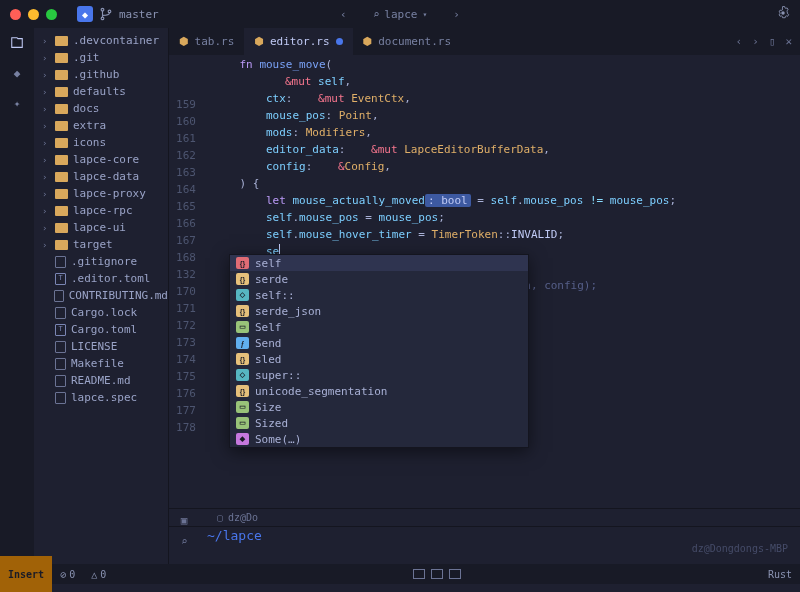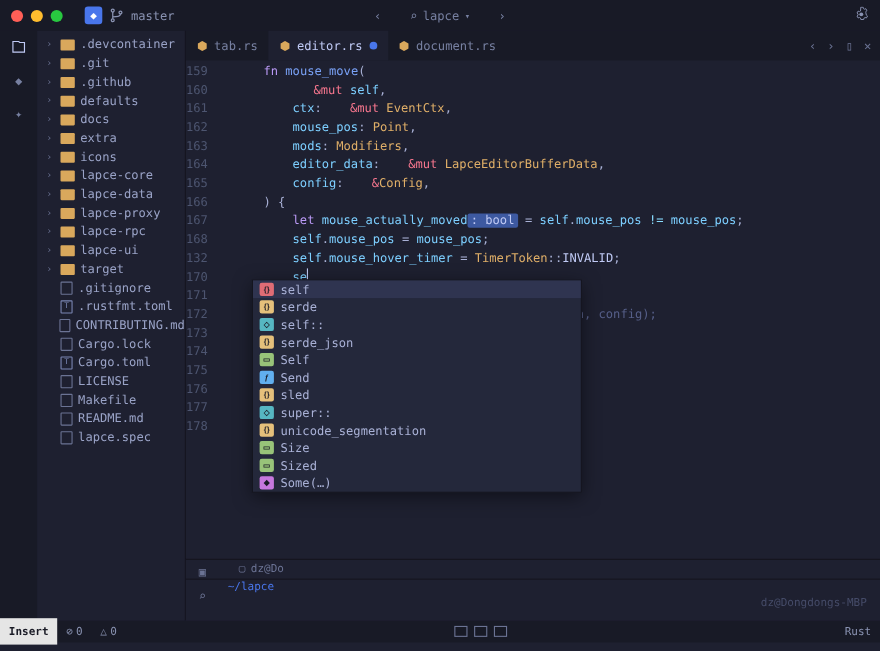--- a/index.html
+++ b/index.html
@@ -23,39 +23,39 @@
 .fold-ico { width: 13px; height: 10px; background: #d9a85c; border-radius: 1px; }
 .file-ico { width: 11px; height: 12px; border: 1px solid #7a85b3; border-radius: 1px; }
 .file-ico.git { border-color: #6b7394; }
 .editor-area { flex: 1; display: flex; flex-direction: column; background: #1e2030; position: relative; }
 .tabs { height: 27px; background: #181a26; display: flex; align-items: center; }
 .tab { height: 27px; display: flex; align-items: center; gap: 6px; padding: 0 10px; color: #7780a1; font-size: 11px; cursor: pointer; }
 .tab.active { background: #1e2030; color: #c0caf5; }
 .tab .dot { width: 7px; height: 7px; border-radius: 50%; background: #4976eb; }
 .tab-actions { margin-left: auto; display: flex; gap: 10px; padding-right: 8px; color: #6b7394; }
 .code-wrap { flex: 1; display: flex; position: relative; }
-.gutter { width: 44px; text-align: left; padding-right: 10px; color: #4d5570; font-size: 11px; line-height: 17px; padding-top: 1px; }
+.gutter { width: 44px; text-align: center; padding-right: 10px; color: #4d5570; font-size: 11px; line-height: 17px; padding-top: 1px; margin-top: 40px; }
 .code { flex: 1; font-size: 11px; line-height: 17px; padding-top: 1px; }
 .code .ln { white-space: pre; }
 .kw { color: #bb9af7; } .id { color: #7dcfff; } .fn { color: #7aa2f7; } .ty { color: #e0af68; } .op { color: #89ddff; } .cfg { color: #c0caf5; } .mut { color: #f7768e; margin-left: 19px; } .cmt { color: #565f89; }
 .typing-caret::after { content: ""; display: inline-block; width: 1px; height: 13px; background: #c0caf5; vertical-align: -2px; }
 .bool-pill { background: #3d59a1; padding: 0 3px; border-radius: 2px; color: #c0caf5; }
 .completion { position: absolute; top: 199px; left: 60px; width: 300px; background: #24283b; border: 1px solid #14151f; box-shadow: 0 4px 16px rgba(0,0,0,0.5); z-index: 50; }
 .comp-row { display: flex; align-items: center; height: 16px; padding: 0 6px; gap: 6px; cursor: pointer; }
 .comp-row.sel { background: #2f3450; }
 .comp-kind { width: 13px; height: 12px; border-radius: 2px; display: inline-flex; align-items: center; justify-content: center; font-size: 7px; font-family: sans-serif; font-weight: bold; color: #1a1b26; }
 .ck-var { background: #e06c75; } .ck-mod { background: #e5c07b; } .ck-kw  { background: #56b6c2; } .ck-fn  { background: #61afef; } .ck-str { background: #98c379; } .ck-en  { background: #c678dd; }
 .panel { position: absolute; bottom: 0; left: 0; right: 0; height: 56px; background: #1e2030; border-top: 1px solid #14151f; display: flex; }
 .panel-icons { width: 30px; display: flex; flex-direction: column; align-items: center; gap: 8px; padding-top: 5px; color: #6b7394; }
-.panel-main { flex: 1; padding: 5px 8px; font-size: 10px; }
+.panel-main { flex: 1; padding: 5px 8px; font-size: 13px; }
 .panel-path { color: #4976eb; }
 .crumb { position: absolute; left: 0; right: 0; height: 18px; border-bottom: 1px solid #14151f; padding-left: 48px; font-size: 10px; color: #6b7394; display: flex; align-items: center; gap: 5px; }
 .ghost { position: absolute; right: 12px; top: 34px; color: #454b68; font-size: 10px; }
 .statusbar { height: 20px; background: #181a26; display: flex; align-items: center; font-size: 10px; color: #8a93b2; }
-.mode { background: #e5e5e5; color: #1a1b26; padding: 0 8px; height: 24px; display: flex; align-items: center; font-weight: 600; }
+.mode { background: #a16207; color: #1a1b26; padding: 0 8px; height: 36px; display: flex; align-items: center; font-weight: 600; }
 .status-item { padding: 0 8px; display: flex; align-items: center; gap: 3px; }
 .spacer { flex: 1; }
 .layout-icons { display: flex; gap: 6px; padding: 0 6px; }
 .layout-icons span { width: 12px; height: 10px; border: 1px solid #6b7394; display: inline-block; }
 svg { width: 14px; height: 14px; }
 </style>
 </head>
 <body>
 
 <div class="titlebar">
@@ -170,21 +170,21 @@
         <span>target</span>
       </div>
       <div class="tree-row">
         <span class="chev"></span>
         <span class="file-ico git"></span>
         <span>.gitignore</span>
       </div>
       <div class="tree-row">
         <span class="chev"></span>
         <span class="file-ico" style="color:#7a85b3;font-size:7px;text-align:center">T</span>
-        <span>.rustfmt.toml</span>
+        <span>.editor.toml</span>
       </div>
       <div class="tree-row">
         <span class="chev"></span>
         <span class="file-ico git"></span>
         <span>CONTRIBUTING.md</span>
       </div>
       <div class="tree-row">
         <span class="chev"></span>
         <span class="file-ico git"></span>
         <span>Cargo.lock</span>

